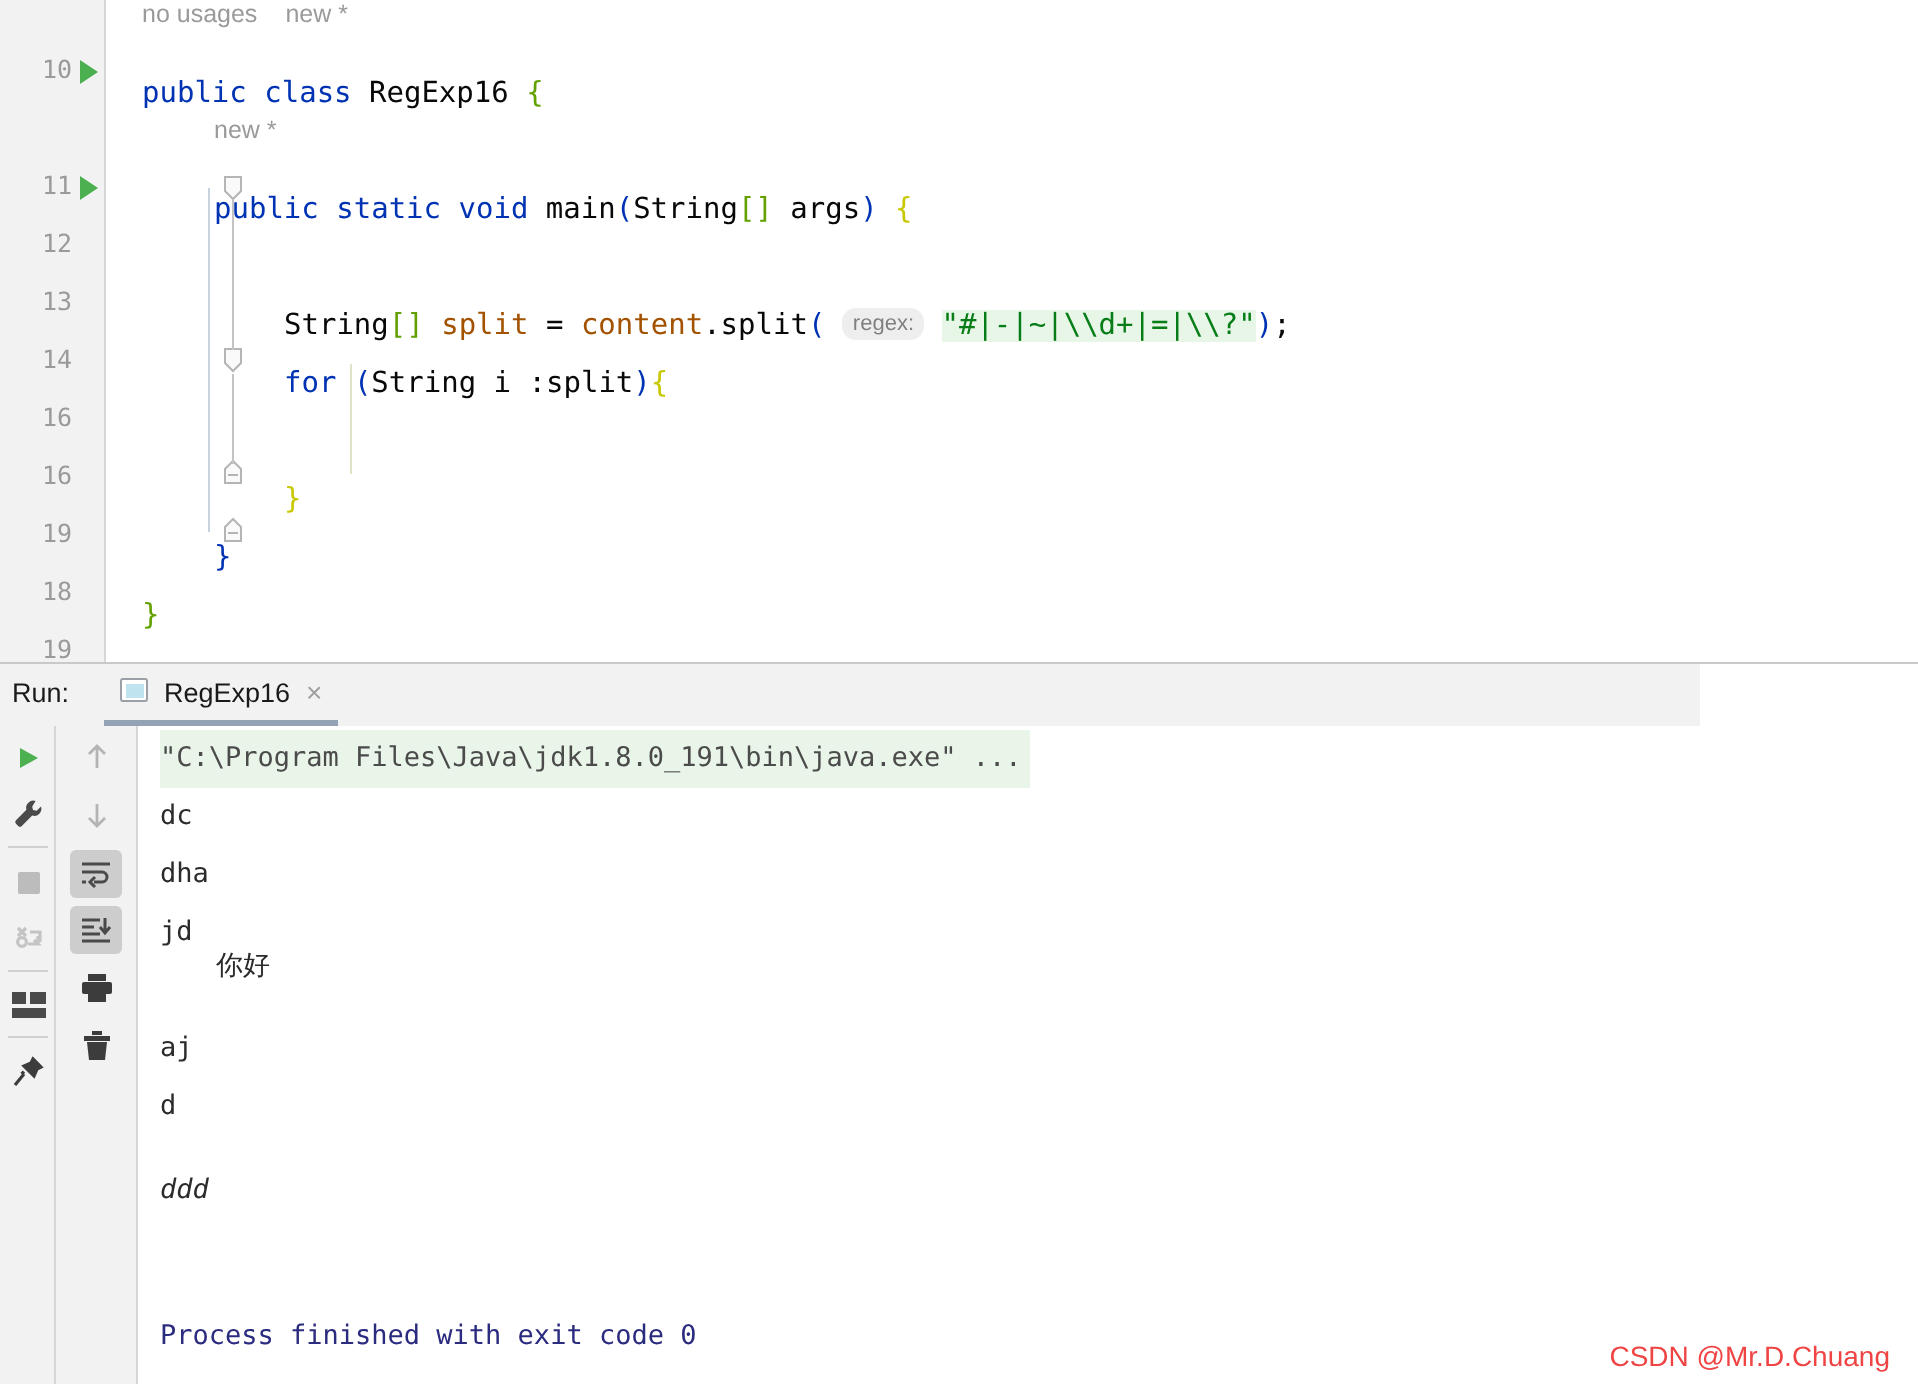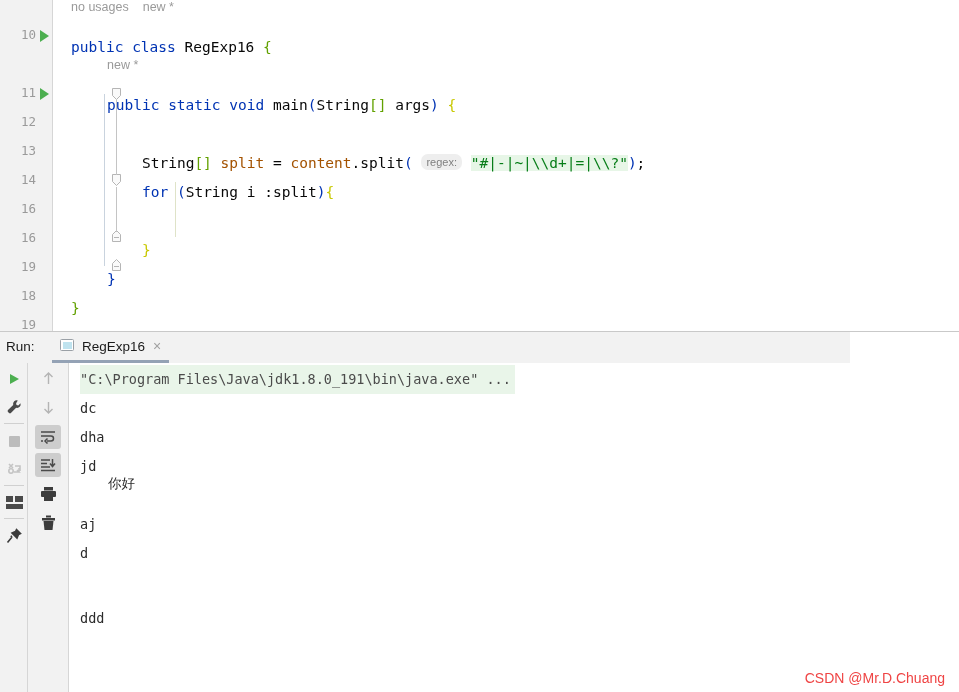--- a/index.html
+++ b/index.html
@@ -425,18 +425,19 @@
 
   <div id="console">
     <div class="oline cmd" style="top:2px;">"C:\Program Files\Java\jdk1.8.0_191\bin\java.exe" ...</div>
     <div class="oline" style="top:31px;">dc</div>
     <div class="oline" style="top:60px;">dha</div>
     <div class="oline" style="top:89px;">jd</div>
     <div class="oline" style="top:106px;margin-left:28px;">你好</div>
     <div class="oline" style="top:147px;">aj</div>
     <div class="oline" style="top:176px;">d</div>
     <div class="oline" style="top:205px;"></div>
-    <div class="oline" style="top:241px;">ddd</div>
+    <div class="oline" style="top:218px;font-style:italic;">ddd</div>
     <div class="oline" style="top:263px;"></div>
+    <div class="oline proc" style="top:291px;">Process finished with exit code 0</div>
   </div>
 
   <div id="watermark">CSDN @Mr.D.Chuang</div>
 </div>
 
 </body></html>

